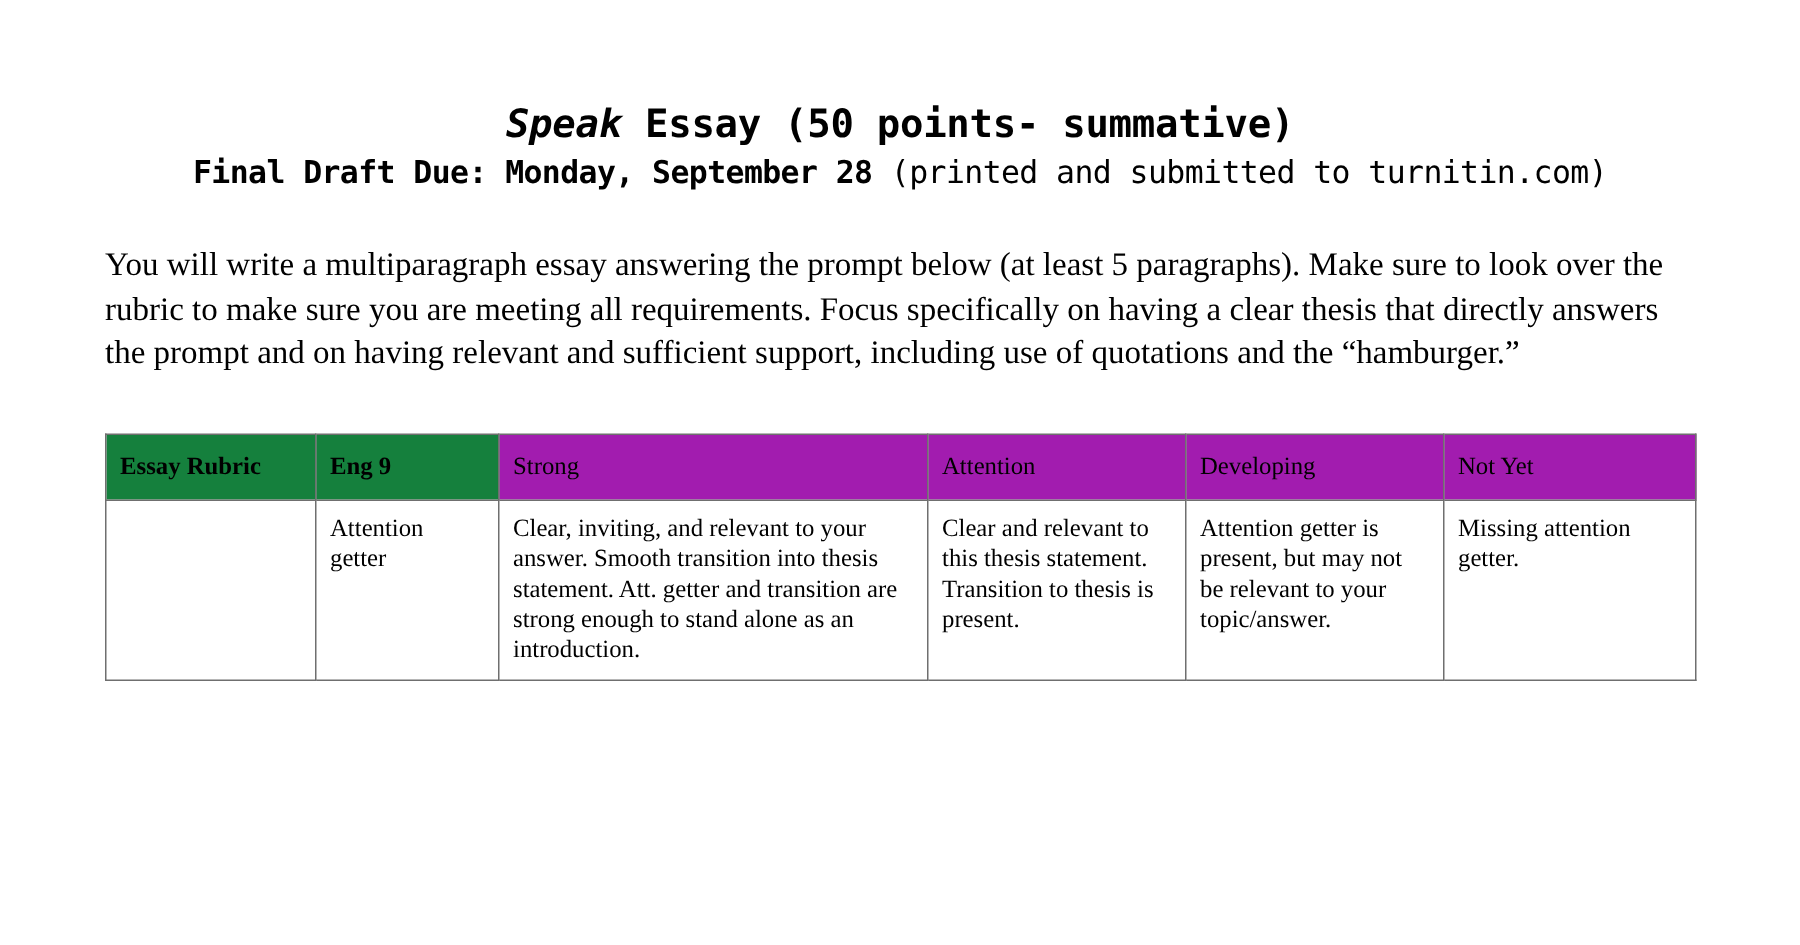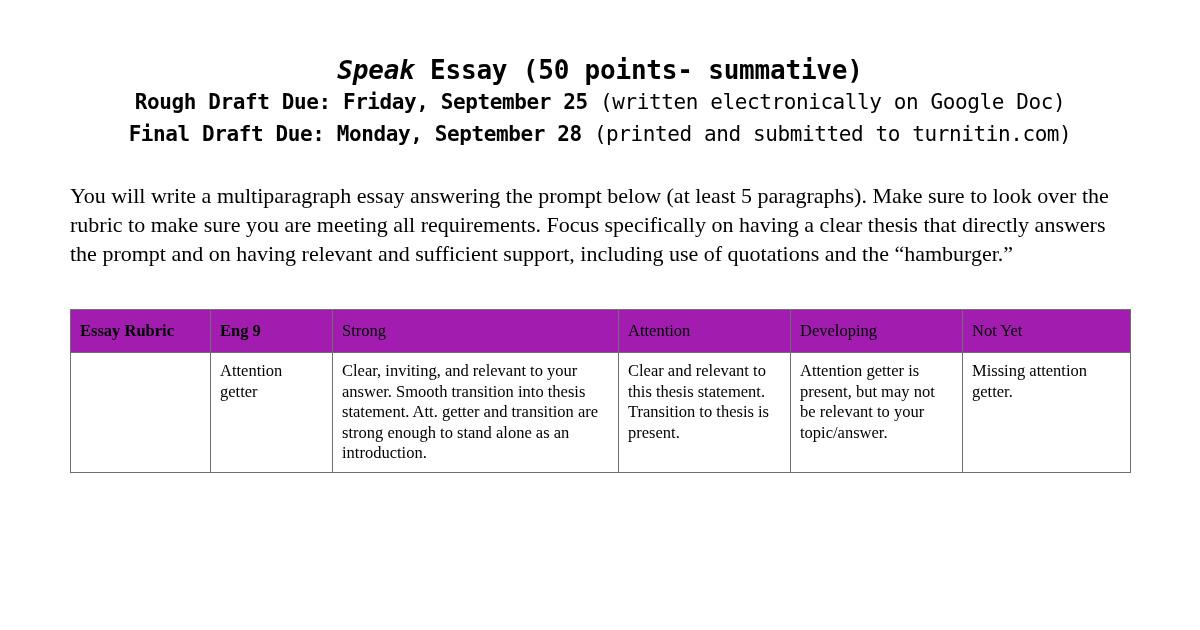--- a/index.html
+++ b/index.html
@@ -13,21 +13,21 @@
     overflow: hidden;
     font-family: "Liberation Serif", serif;
     color: #000000;
   }
   .page {
     position: relative;
     width: 1200px;
     height: 482px;
     background: #ffffff;
     box-sizing: border-box;
-    padding: 4px 70px;
+    padding: 17px 70px;
   }
 
   
   .doc-header {
     text-align: center;
     padding-top: 52px;
   }
   .doc-title {
     font-family: "DejaVu Sans Mono", monospace;
     font-size: 26px;
@@ -80,21 +80,21 @@
   }
   table.rubric td, table.rubric th {
     border: 1px solid #6f6f6f;
     vertical-align: top;
     padding: 8px 9px 9px 9px;
     text-align: left;
     font-weight: normal;
     line-height: 1.24;
   }
   table.rubric thead td {
-    background: #a21caf;
+    background: #15803d;
     padding-top: 11px;
     padding-bottom: 11px;
   }
   table.rubric thead td.plain-head {
     background: #a21caf;
   }
   .hdr-bold {
     font-weight: bold;
   }
   col.c0 { width: 140px; }
@@ -104,21 +104,20 @@
   col.c4 { width: 172px; }
   col.c5 { width: 168px; }
 </style>
 </head>
 <body>
 
 <div class="page">
 
   <div class="doc-header">
     <p class="doc-title"><span class="ital">Speak</span><span> Essay (50 points- summative)</span></p>
-    <p class="due-line"><span class="bold-part">Rough Draft Due: Friday, September 25 </span><span>(written electronically on Google Doc)</span></p>
     <p class="due-line"><span class="bold-part">Final Draft Due: Monday, September 28 </span><span>(printed and submitted to turnitin.com)</span></p>
   </div>
 
   <p class="intro">You will write a multiparagraph essay answering the prompt below (at least 5 paragraphs). Make sure to look over the rubric to make sure you are meeting all requirements. Focus specifically on having a clear thesis that directly answers the prompt and on having relevant and sufficient support, including use of quotations and the “hamburger.”</p>
 
 
   <div class="rubric-wrap">
     <table class="rubric">
       <colgroup>
         <col class="c0">

